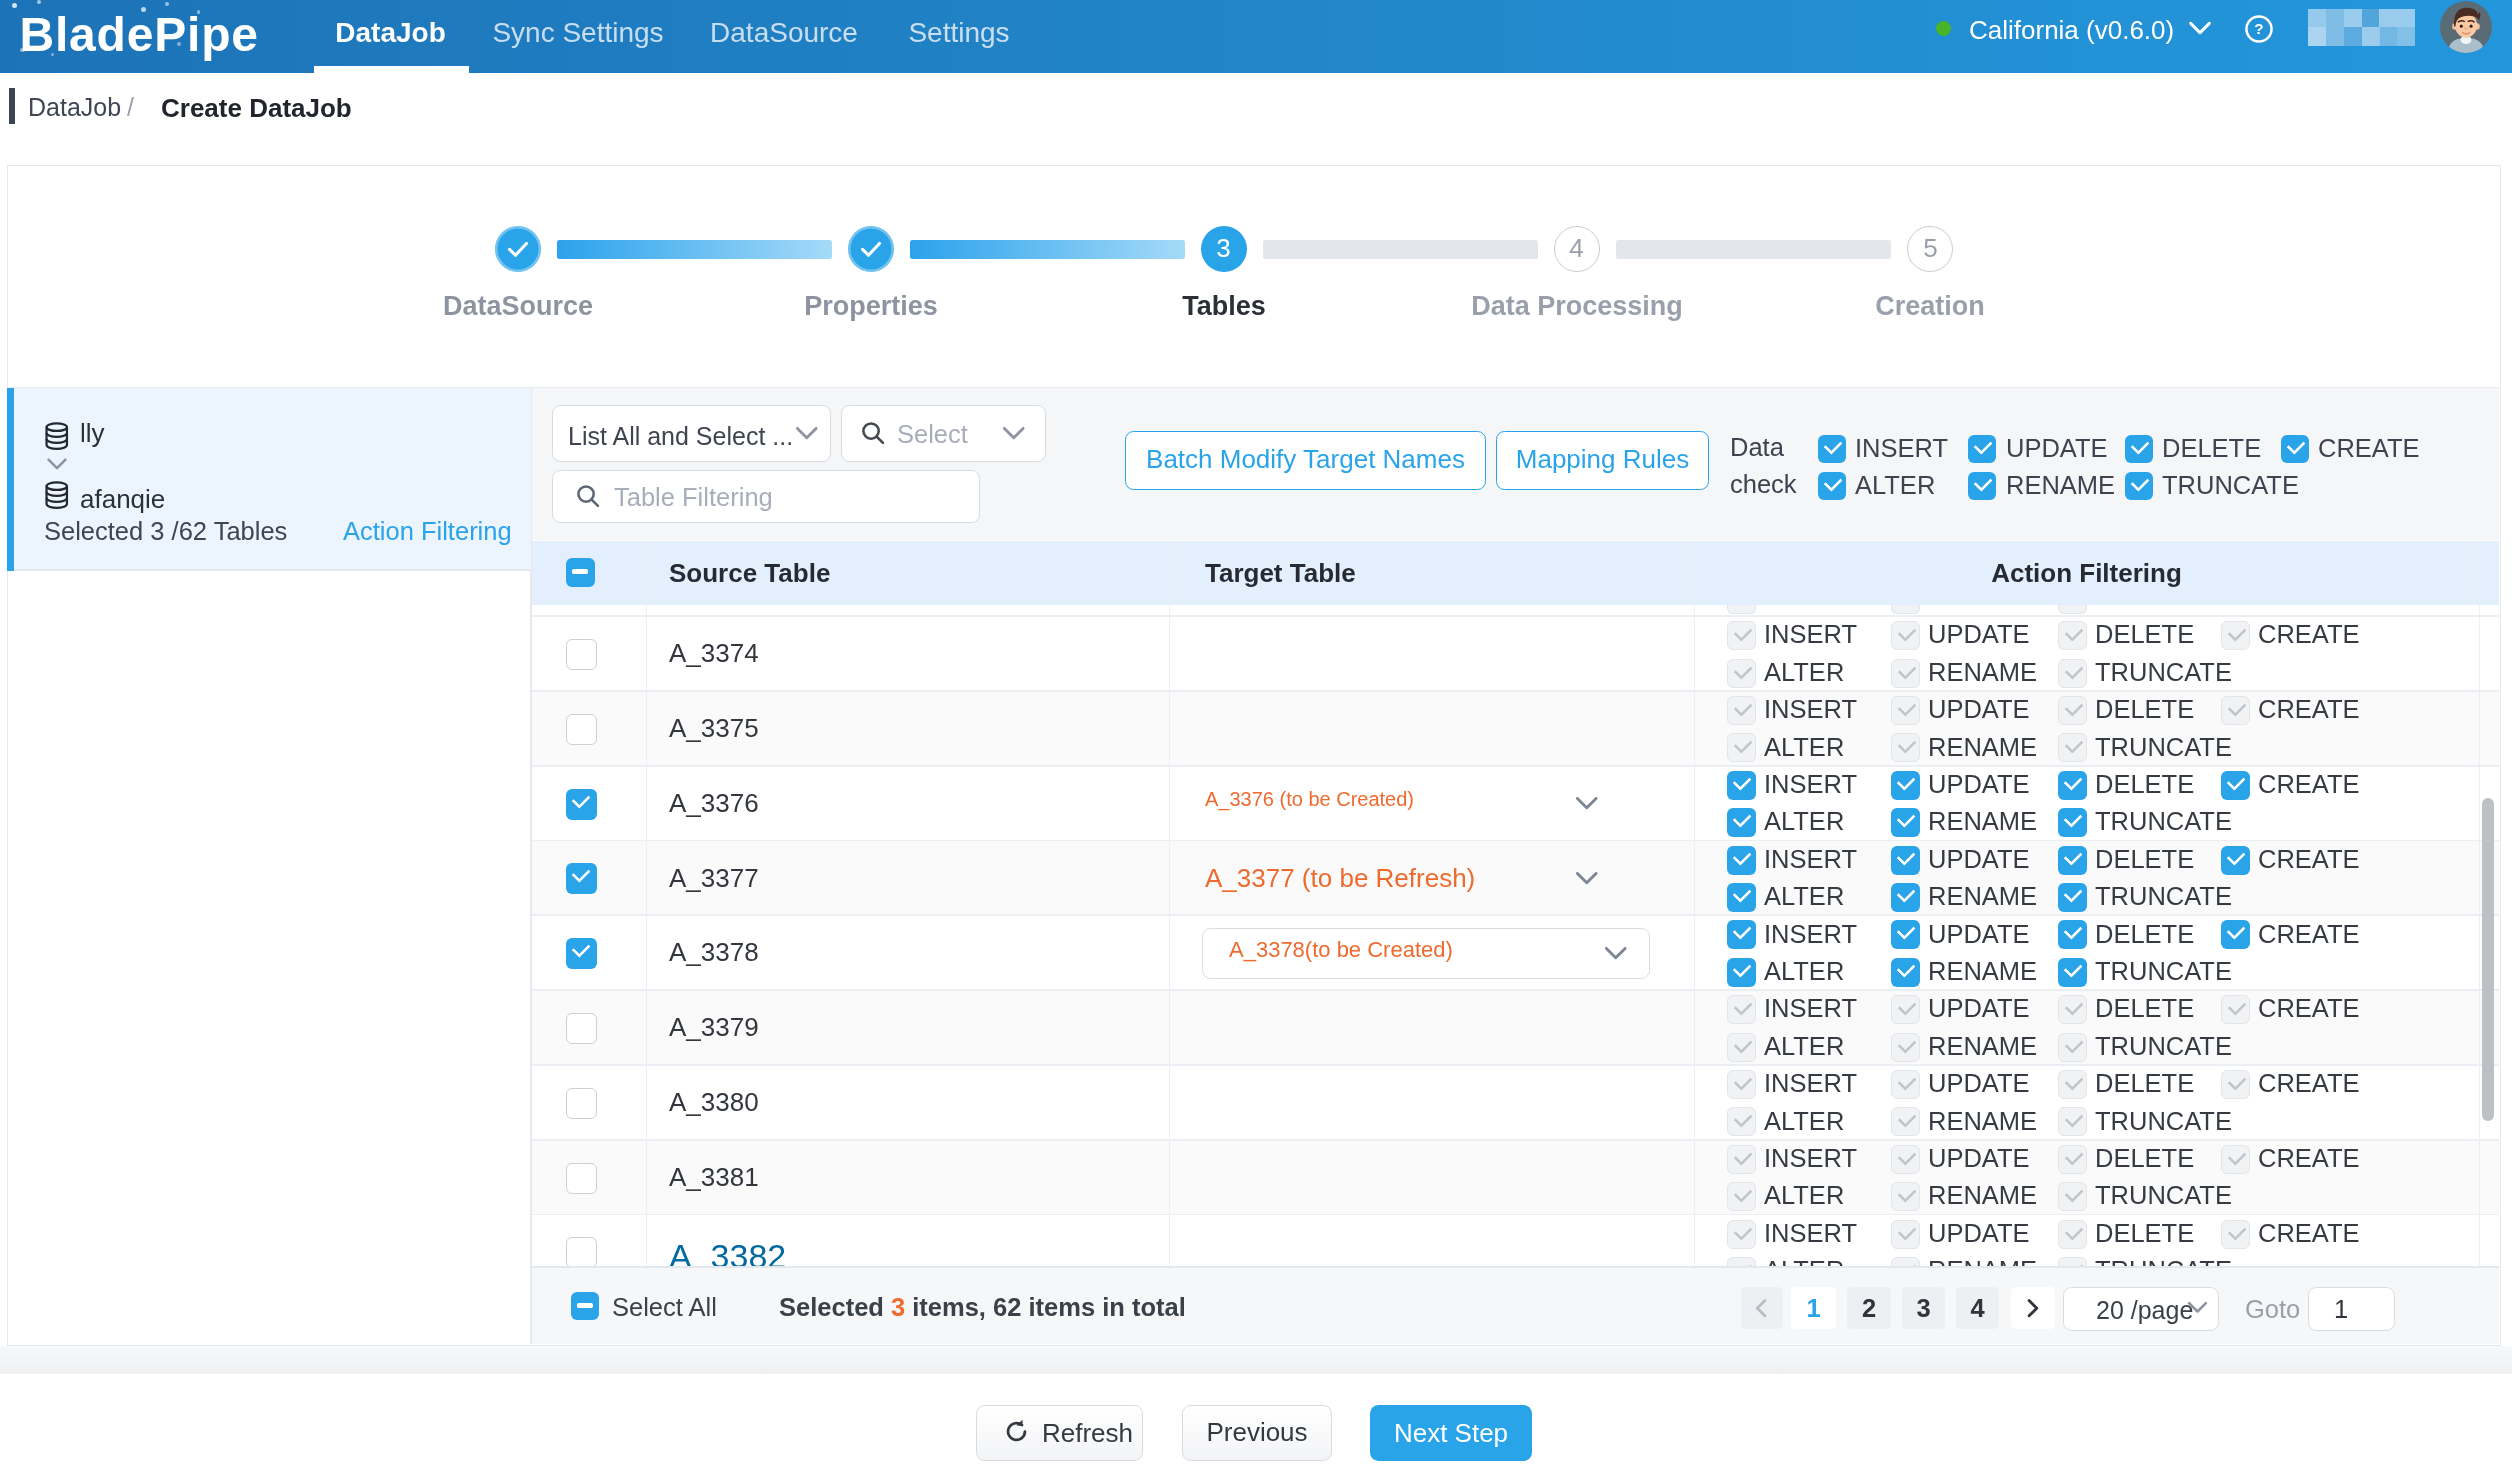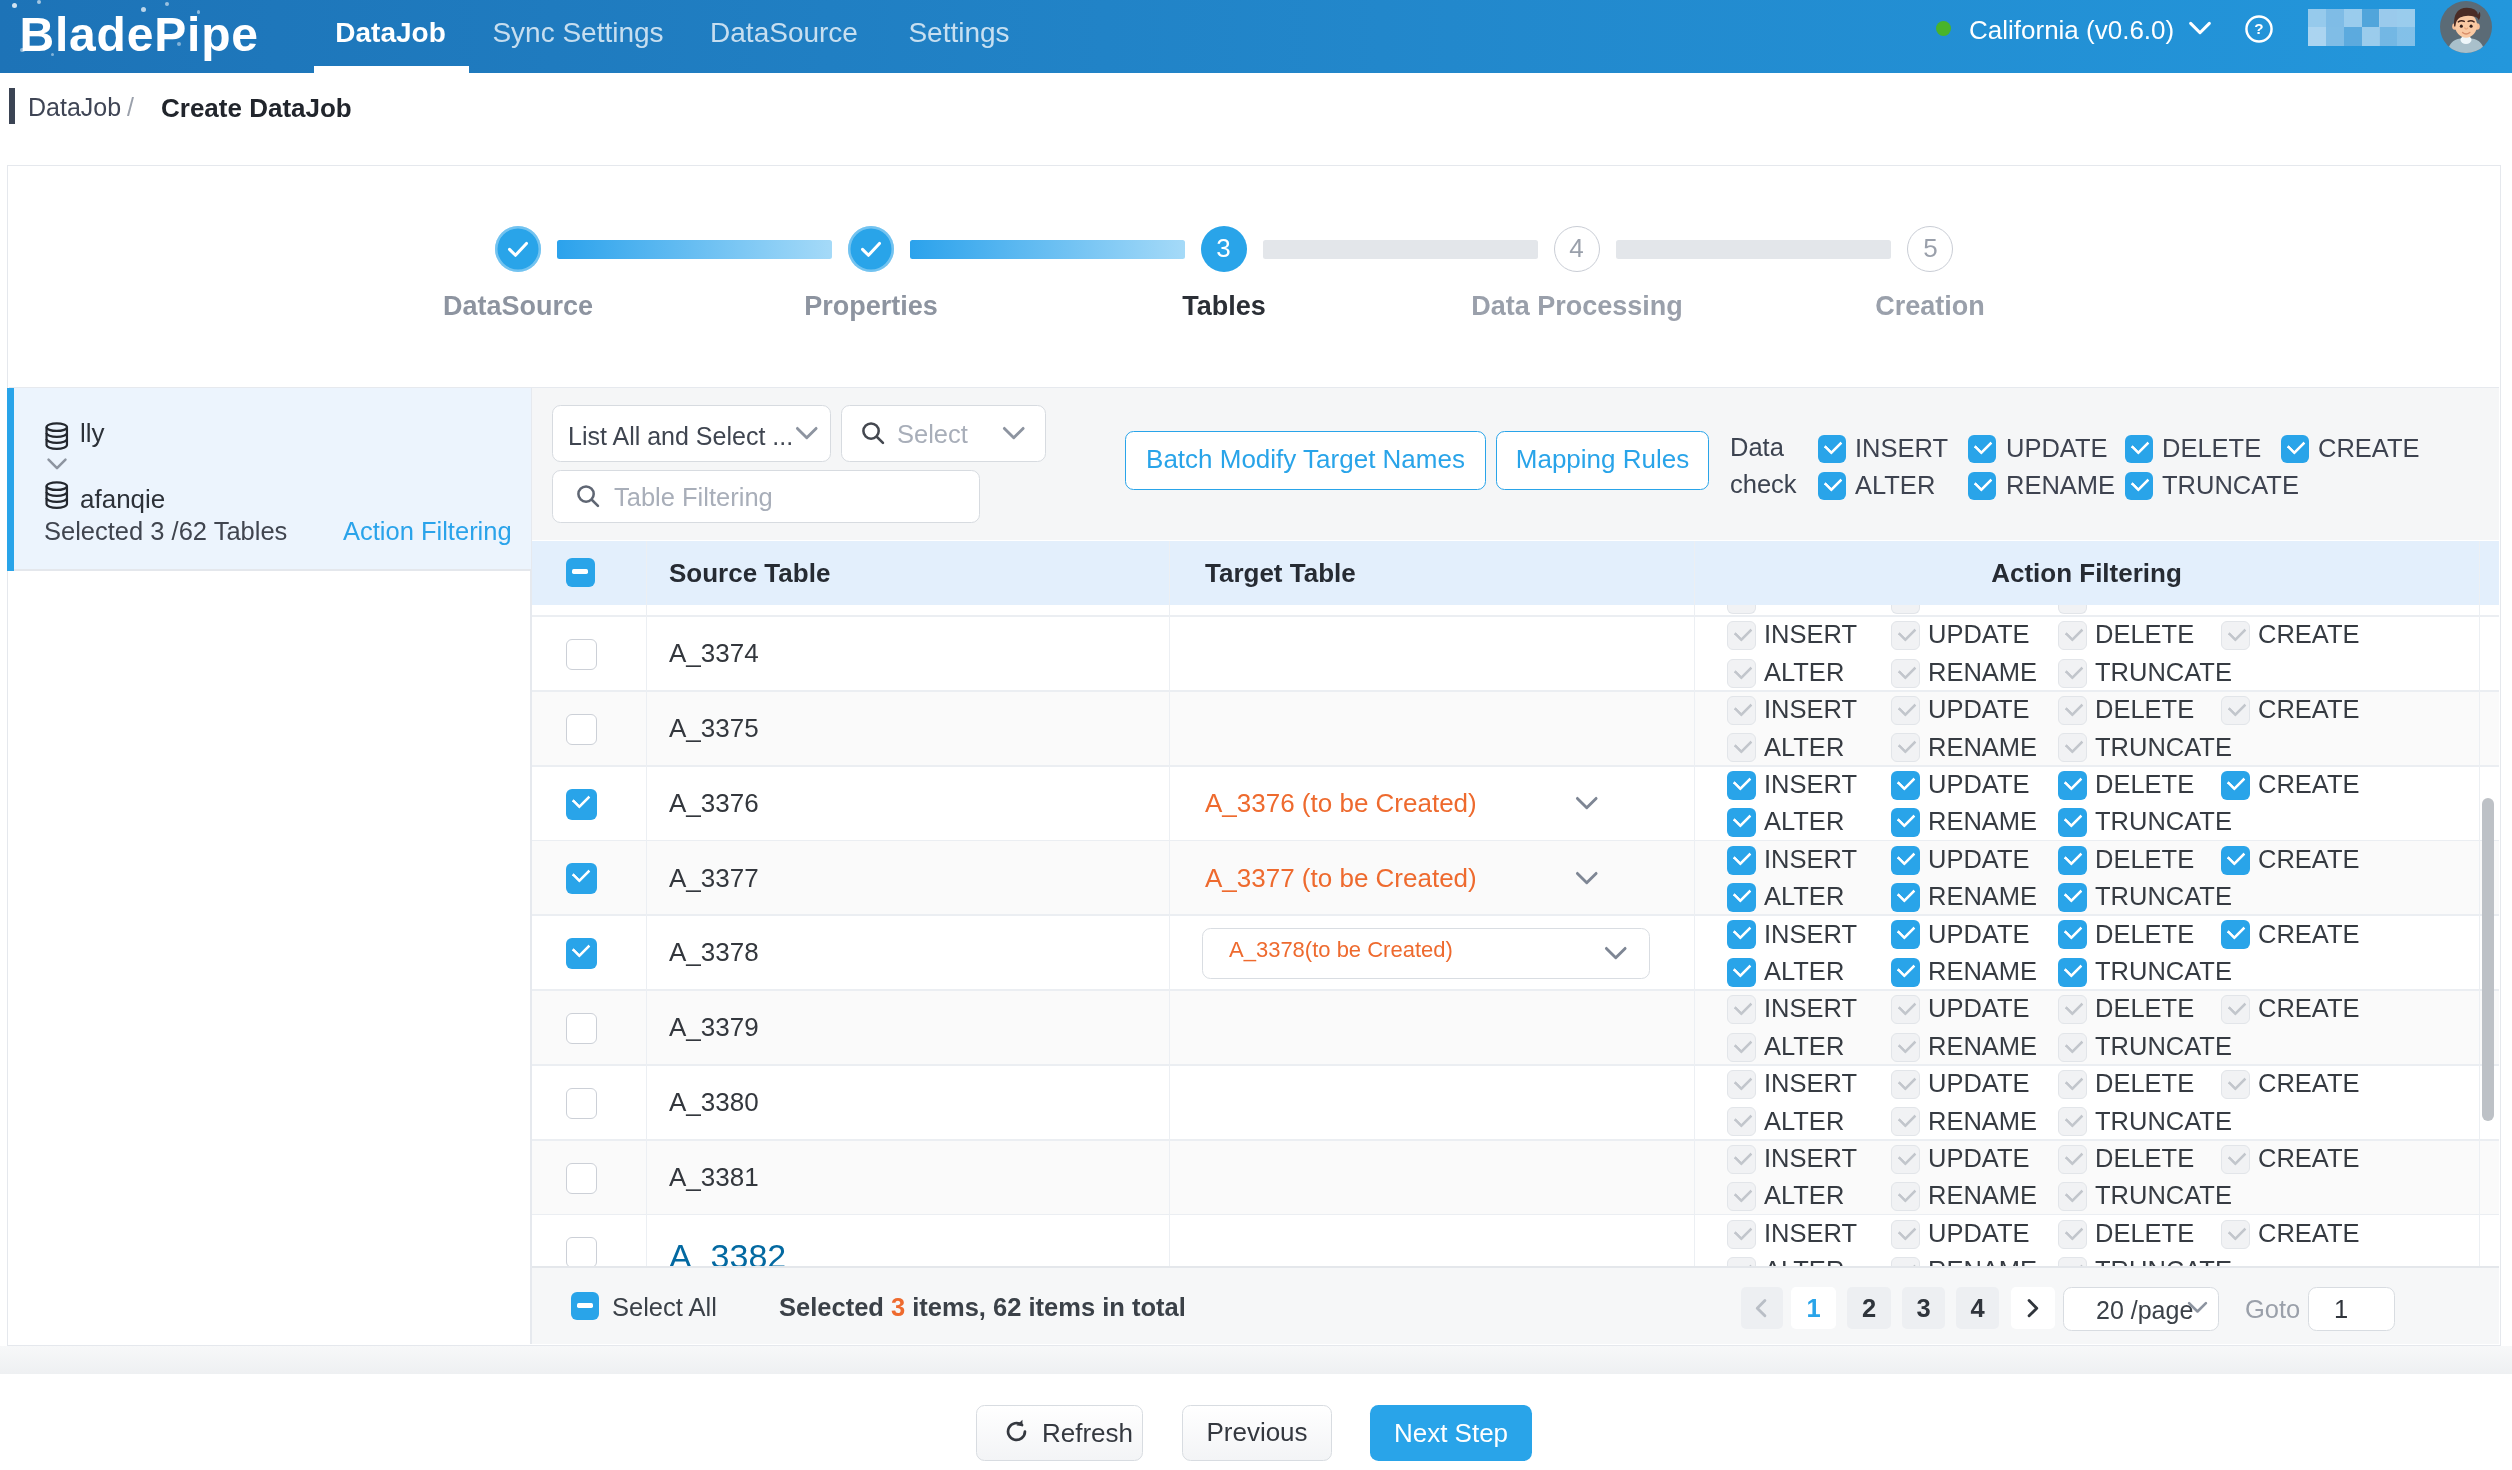--- a/index.html
+++ b/index.html
@@ -266,21 +266,21 @@
 <div class="cb dis" style="left:2058px;top:733px;width:29px;height:29px;">
           <div class="chk"></div>
         </div>
 <div class="t" style="left:2095px;top:733px;font-size:25.5px;color:#363b42;font-weight:400;">TRUNCATE</div>
 <div class="abs" style="left:532px;top:767px;width:1967px;height:75px;background:#fff;"></div>
 <div class="abs" style="left:532px;top:840px;width:1967px;height:1.7px;background:#ebeef2;"></div>
 <div class="cb on" style="left:566px;top:789px;width:31px;height:31px;">
           <div class="chk"></div>
         </div>
 <div class="t" style="left:669px;top:788px;font-size:26px;color:#33373d;font-weight:400;">A_3376</div>
-<div class="t" style="left:1205px;top:788px;font-size:26px;color:#ee6a2e;font-weight:400;">A_3376 (to be Created)</div>
+<div class="t" style="left:1205px;top:788px;font-size:20px;color:#ee6a2e;font-weight:400;">A_3376 (to be Created)</div>
 <svg class="abs" style="left:1574px;top:795px" width="25.5" height="17" viewBox="0 0 30 20">
           <path d="M4 4 L15 15 L26 4" fill="none" stroke="#7e8694" stroke-width="3.4" stroke-linecap="round" stroke-linejoin="round"></path>
         </svg>
 <div class="cb on" style="left:1727px;top:771px;width:29px;height:29px;">
           <div class="chk"></div>
         </div>
 <div class="t" style="left:1764px;top:770px;font-size:25.5px;color:#363b42;font-weight:400;">INSERT</div>
 <div class="cb on" style="left:1891px;top:771px;width:29px;height:29px;">
           <div class="chk"></div>
         </div>
@@ -304,21 +304,21 @@
 <div class="cb on" style="left:2058px;top:808px;width:29px;height:29px;">
           <div class="chk"></div>
         </div>
 <div class="t" style="left:2095px;top:807px;font-size:25.5px;color:#363b42;font-weight:400;">TRUNCATE</div>
 <div class="abs" style="left:532px;top:841px;width:1967px;height:75px;background:#fafafa;"></div>
 <div class="abs" style="left:532px;top:914px;width:1967px;height:1.7px;background:#ebeef2;"></div>
 <div class="cb on" style="left:566px;top:863px;width:31px;height:31px;">
           <div class="chk"></div>
         </div>
 <div class="t" style="left:669px;top:863px;font-size:26px;color:#33373d;font-weight:400;text-align:right;">A_3377</div>
-<div class="t" style="left:1205px;top:863px;font-size:26px;color:#ee6a2e;font-weight:400;">A_3377 (to be Created)</div>
+<div class="t" style="left:1205px;top:863px;font-size:26px;color:#ee6a2e;font-weight:400;">A_3377 (to be Refresh)</div>
 <svg class="abs" style="left:1574px;top:870px" width="25.5" height="17" viewBox="0 0 30 20">
           <path d="M4 4 L15 15 L26 4" fill="none" stroke="#7e8694" stroke-width="3.4" stroke-linecap="round" stroke-linejoin="round"></path>
         </svg>
 <div class="cb on" style="left:1727px;top:846px;width:29px;height:29px;">
           <div class="chk"></div>
         </div>
 <div class="t" style="left:1764px;top:845px;font-size:25.5px;color:#363b42;font-weight:400;">INSERT</div>
 <div class="cb on" style="left:1891px;top:846px;width:29px;height:29px;">
           <div class="chk"></div>
         </div>

